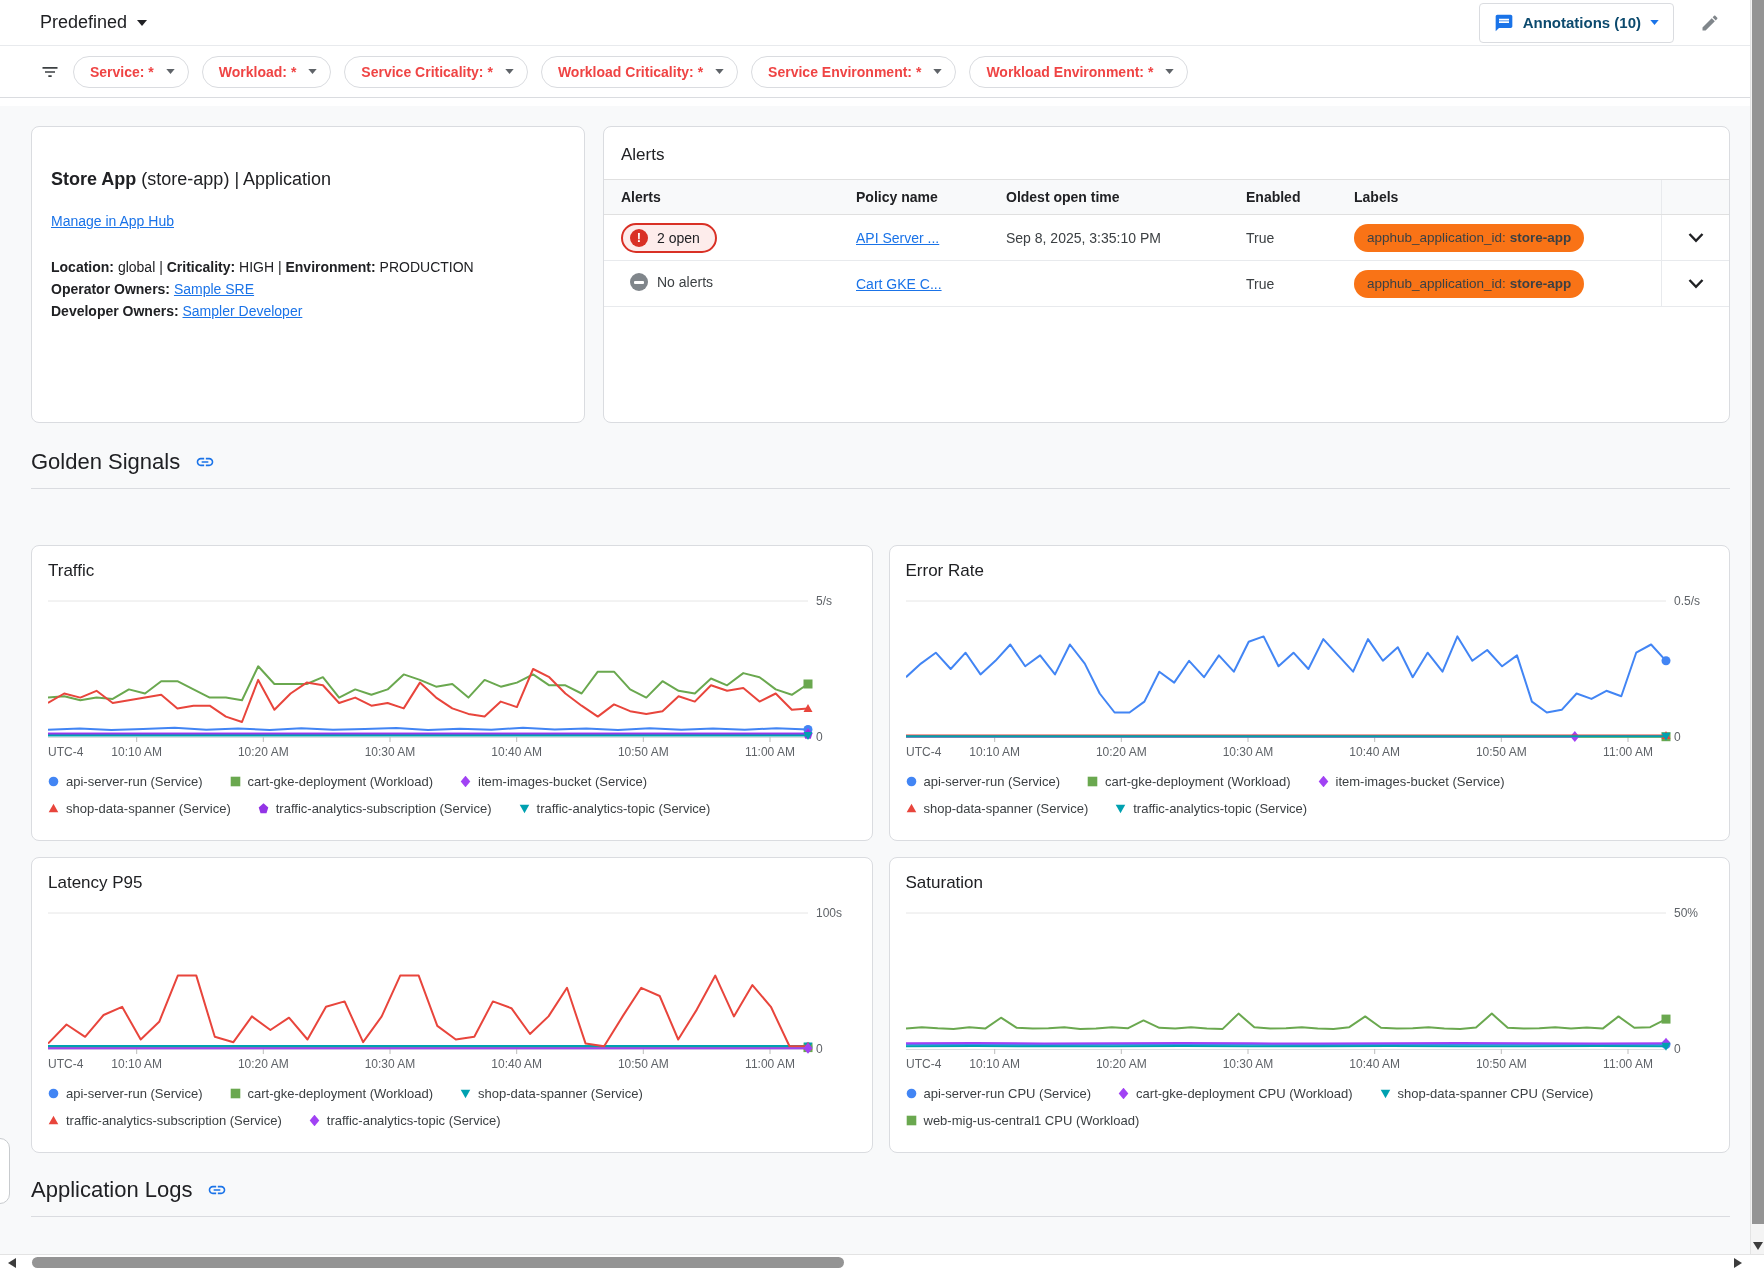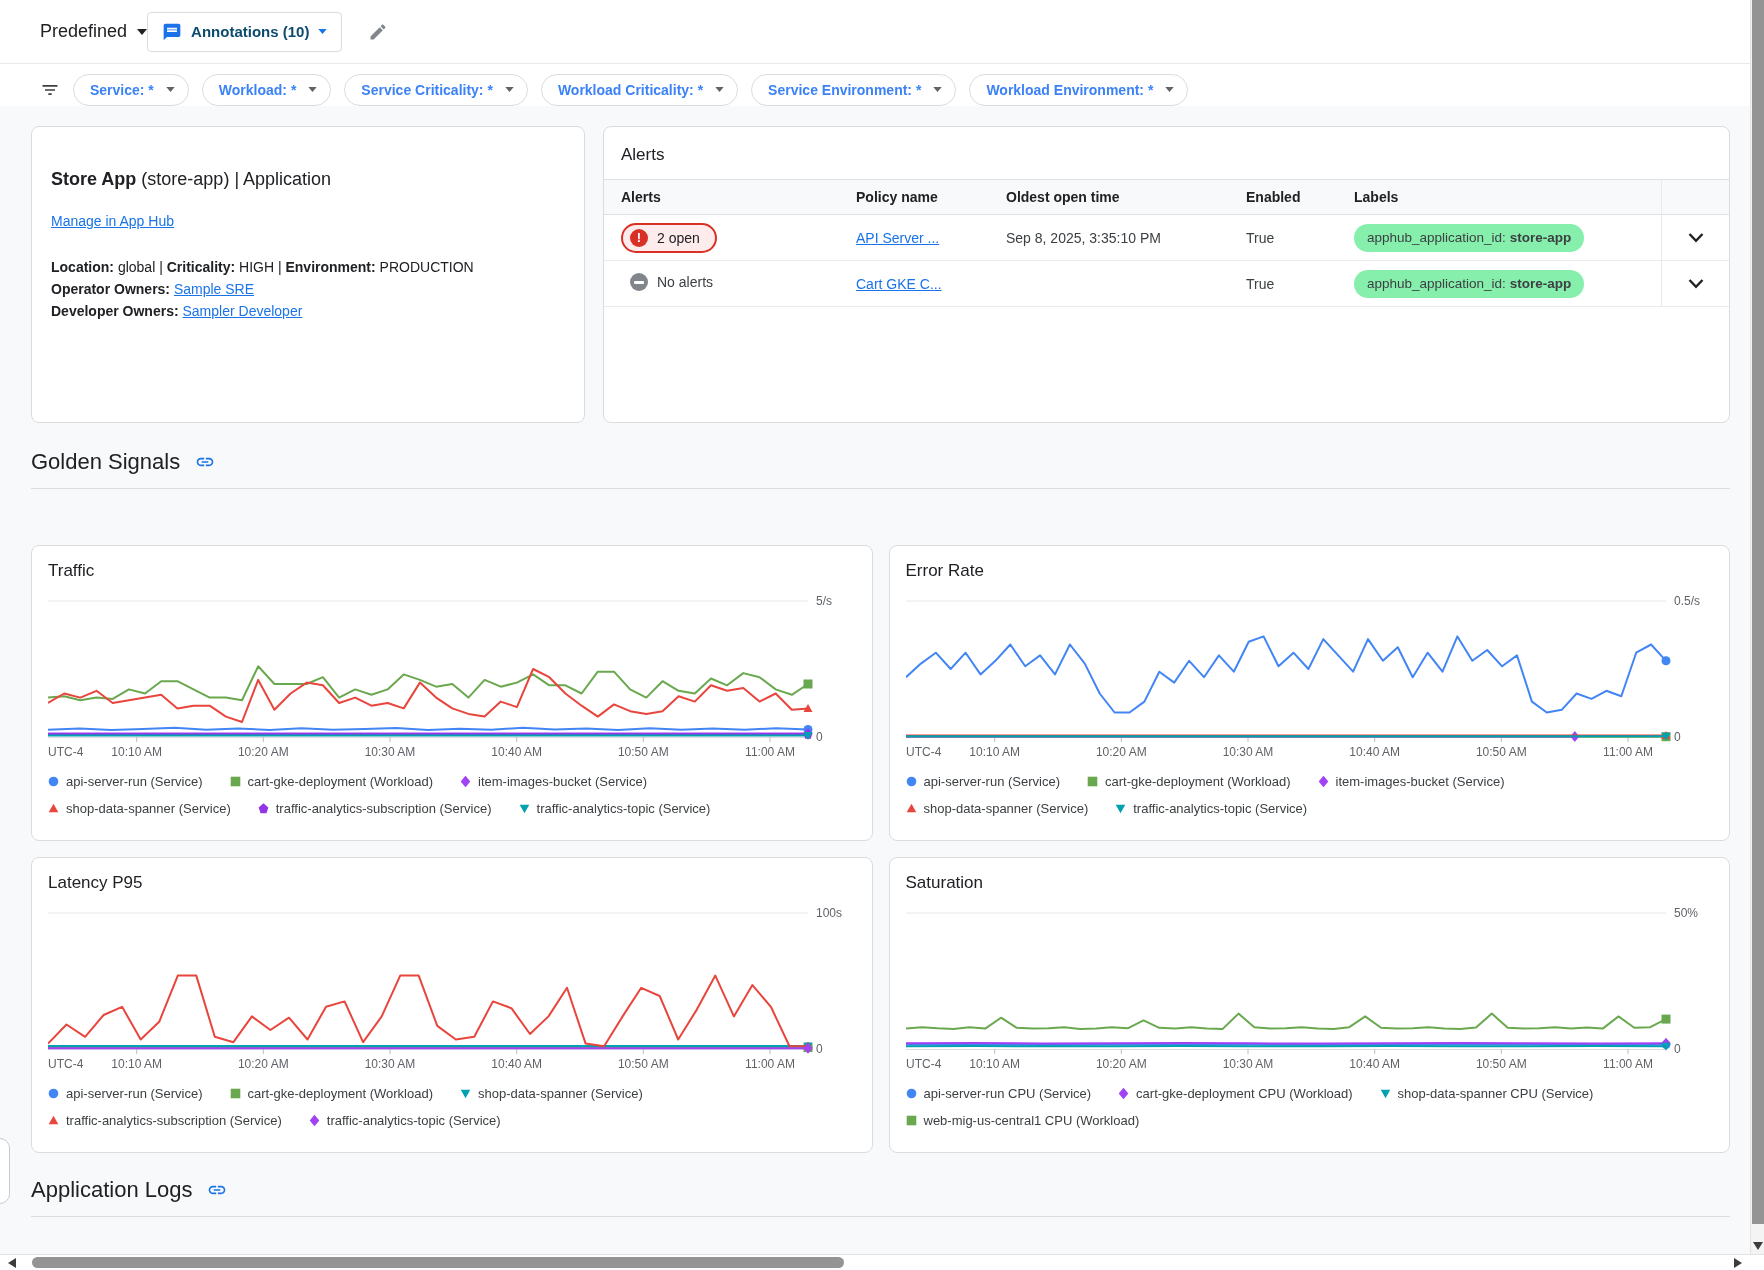--- a/index.html
+++ b/index.html
@@ -5,41 +5,41 @@
   * { box-sizing: border-box; }
   html,body { margin:0; padding:0; }
   .page {
     position: relative; width: 1764px; height: 1270px;
     background: #fff; overflow: hidden;
     font-family: "Liberation Sans", "DejaVu Sans", sans-serif;
     color: #3c4043; font-size: 14px;
   }
   
   .topbar {
-    height: 64px; display: flex; align-items: center; 
+    height: 46px; display: flex; align-items: center; justify-content: space-between;
     padding: 0 44px 0 40px; border-bottom: 1px solid #e8eaed; background: #fff;
   }
   .view-selector { display:flex; align-items:center; gap:10px; font-size:18px; color:#202124; cursor:pointer; }
   .caret { display:inline-block; }
   .topbar-right { display:flex; align-items:center; gap:26px; }
   .annotations-btn {
     display:flex; align-items:center; gap:9px; height:40px; padding:0 14px;
     border:1px solid #dadce0; border-radius:4px; background:#fff;
     color:#0c4a6e; font-weight:bold; font-size:15px; cursor:pointer;
   }
   .icon-btn { background:none; border:none; padding:0; cursor:pointer; display:flex; align-items:center; }
   
   .filterbar {
     height: 52px; display:flex; align-items:center; gap:13px;
     padding: 0 40px; border-bottom: 1px solid #dadce0; background:#fff;
   }
   .chip {
     display:flex; align-items:center; gap:12px; height:32px; padding:0 13px 0 16px;
     border:1px solid #dadce0; border-radius:16px; background:#fff;
-    font-size:14px; font-weight:bold; color:#3b82f6; cursor:pointer; white-space:nowrap;
+    font-size:14px; font-weight:bold; color:#ef4444; cursor:pointer; white-space:nowrap;
   }
   
   .content {
     position:absolute; top:106px; left:0; right:14px; bottom:16px;
     background:#f8f9fa; padding:20px 20px 0 31px; overflow:hidden;
   }
   .card { background:#fff; border:1px solid #dadce0; border-radius:8px; }
   .top-row { display:flex; gap:18px; }
   
   .app-card { width:554px; height:297px; padding:42px 18px 0 19px; flex:none; }
@@ -65,21 +65,21 @@
     display:inline-flex; align-items:center; gap:9px; height:30px; padding:0 15px 0 7px;
     border:2px solid #d93025; border-radius:17px; background:#fdeceb; color:#202124; width:max-content;
   }
   .err-ic { width:18px; height:18px; border-radius:50%; background:#d93025; color:#fff;
     font-weight:bold; font-size:13px; display:flex; align-items:center; justify-content:center; }
   .status-none { display:inline-flex; align-items:center; gap:9px; color:#3c4043; padding-left:9px; }
   .na-ic { width:18px; height:18px; border-radius:50%; background:#80868b; position:relative; flex:none; }
   .na-ic::after { content:""; position:absolute; left:4px; top:7.5px; width:10px; height:3px; background:#fff; border-radius:1px; }
   .label-chip {
     display:inline-flex; align-items:center; height:28px; padding:0 13px; border-radius:14px;
-    background:#86efac; font-size:13.5px; color:#3c4043; width:max-content; white-space:pre;
+    background:#f97316; font-size:13.5px; color:#3c4043; width:max-content; white-space:pre;
   }
   .label-chip b { font-weight:bold; }
   
   .section-heading { display:flex; align-items:center; gap:15px; font-size:22px; color:#202124; }
   .gs-heading { margin-top:26px; }
   .al-heading { margin-top:24px; }
   .section-divider { border-bottom:1px solid #dadce0; margin-top:13px; }
   
   .charts-grid { display:flex; flex-wrap:wrap; gap:16px; margin-top:56px; }
   .chart-card { width:calc(50% - 8px); height:296px; padding:15px 16px 0 16px; }

